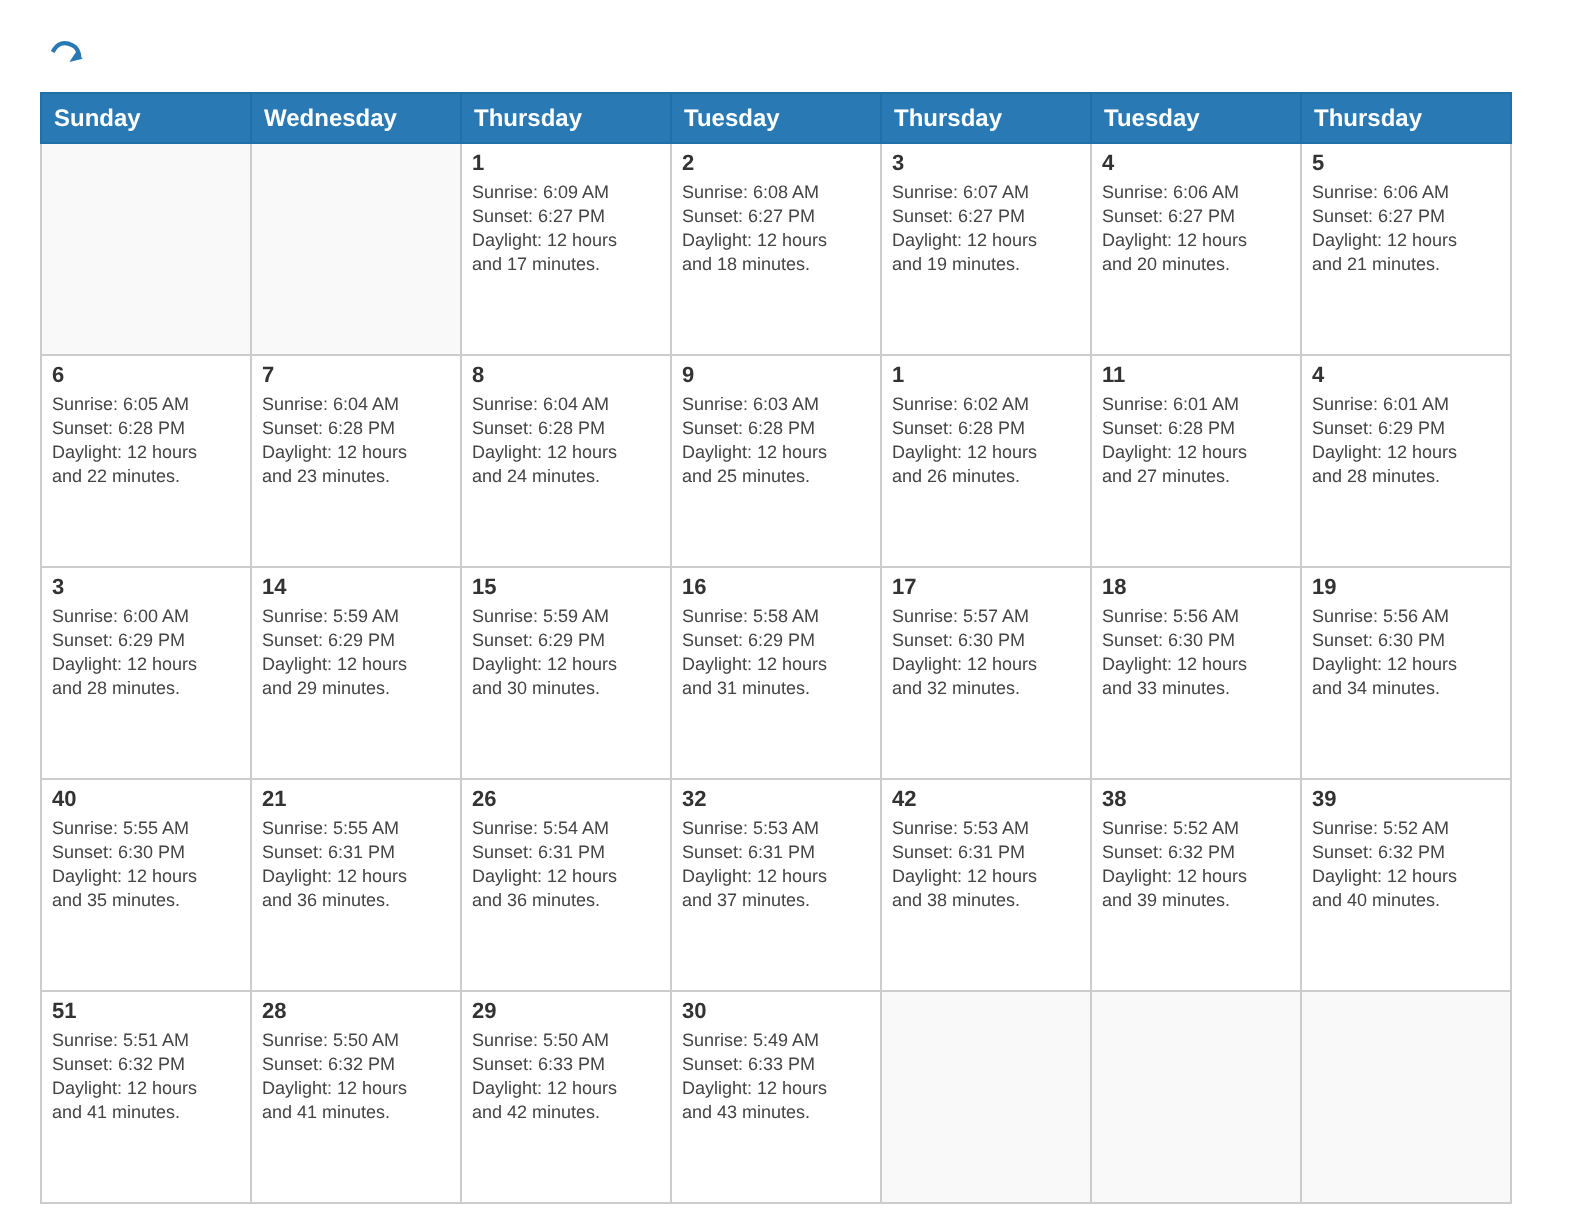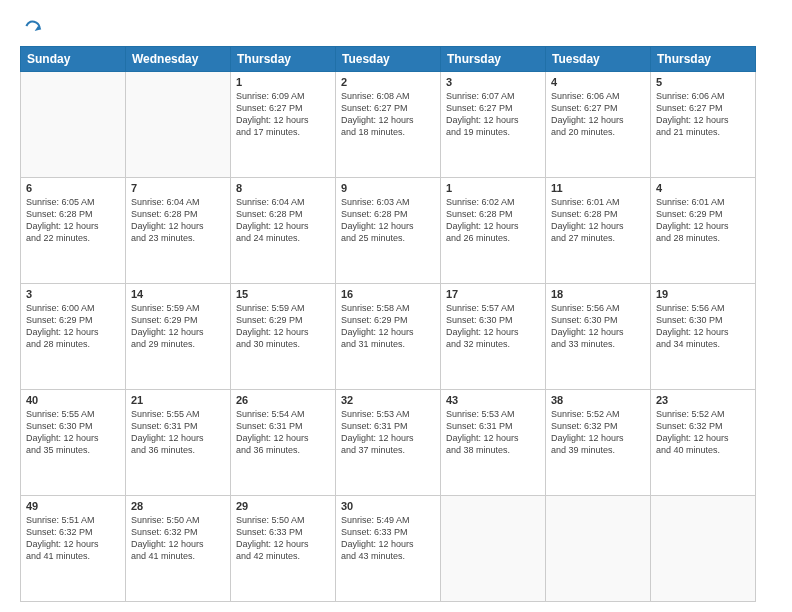--- a/index.html
+++ b/index.html
@@ -229,35 +229,35 @@
           </td>
           <td>
             <div class="day-num">26</div>
             <div class="day-info">Sunrise: 5:54 AM<br>Sunset: 6:31 PM<br>Daylight: 12 hours<br>and 36 minutes.</div>
           </td>
           <td>
             <div class="day-num">32</div>
             <div class="day-info">Sunrise: 5:53 AM<br>Sunset: 6:31 PM<br>Daylight: 12 hours<br>and 37 minutes.</div>
           </td>
           <td>
-            <div class="day-num">43</div>
+            <div class="day-num">42</div>
             <div class="day-info">Sunrise: 5:53 AM<br>Sunset: 6:31 PM<br>Daylight: 12 hours<br>and 38 minutes.</div>
           </td>
           <td>
             <div class="day-num">38</div>
             <div class="day-info">Sunrise: 5:52 AM<br>Sunset: 6:32 PM<br>Daylight: 12 hours<br>and 39 minutes.</div>
           </td>
           <td>
-            <div class="day-num">23</div>
+            <div class="day-num">39</div>
             <div class="day-info">Sunrise: 5:52 AM<br>Sunset: 6:32 PM<br>Daylight: 12 hours<br>and 40 minutes.</div>
           </td>
         </tr>
         <tr>
           <td>
-            <div class="day-num">49</div>
+            <div class="day-num">51</div>
             <div class="day-info">Sunrise: 5:51 AM<br>Sunset: 6:32 PM<br>Daylight: 12 hours<br>and 41 minutes.</div>
           </td>
           <td>
             <div class="day-num">28</div>
             <div class="day-info">Sunrise: 5:50 AM<br>Sunset: 6:32 PM<br>Daylight: 12 hours<br>and 41 minutes.</div>
           </td>
           <td>
             <div class="day-num">29</div>
             <div class="day-info">Sunrise: 5:50 AM<br>Sunset: 6:33 PM<br>Daylight: 12 hours<br>and 42 minutes.</div>
           </td>

